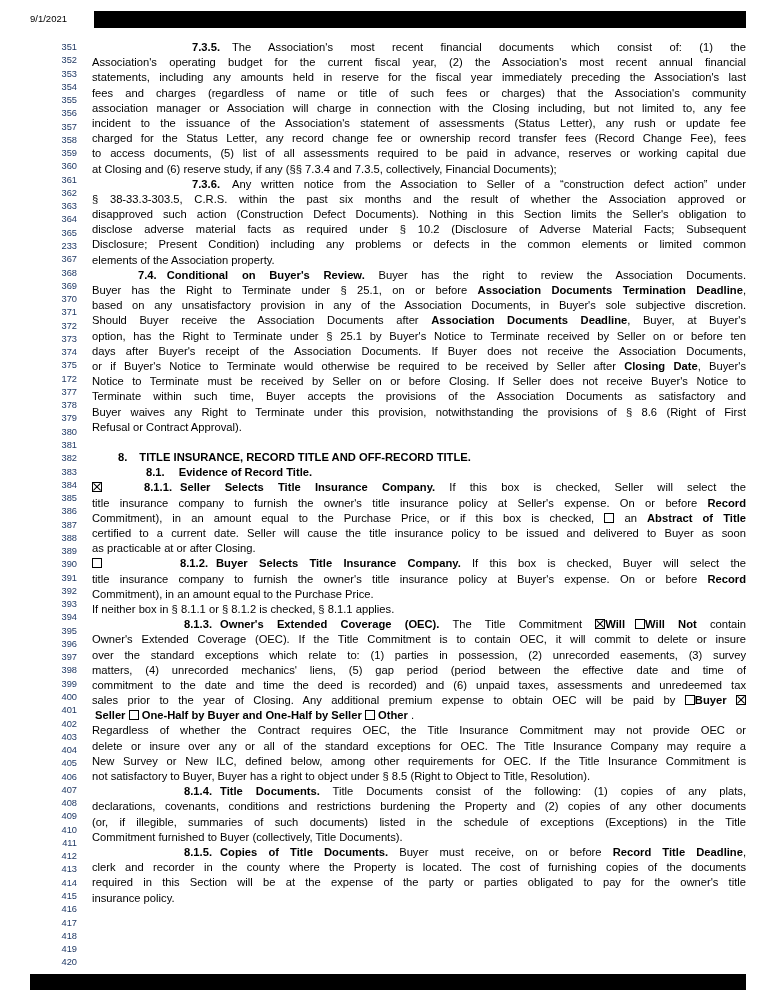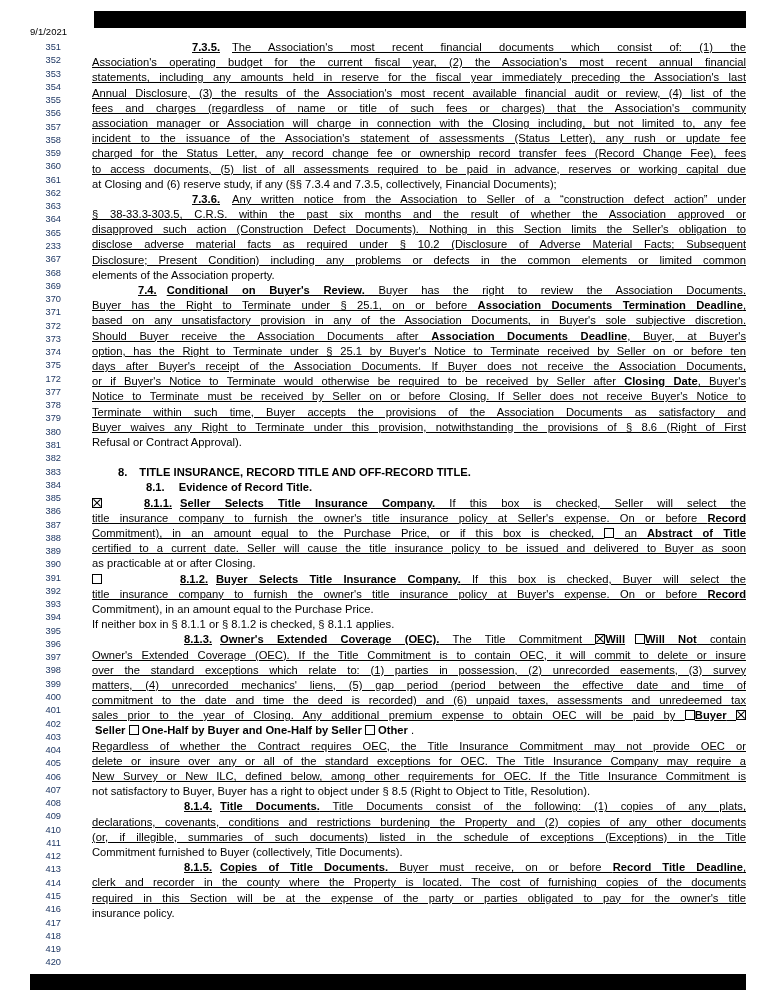--- a/index.html
+++ b/index.html
@@ -1,26 +1,26 @@
 <!DOCTYPE html>
 <html><head>
 <meta charset="utf-8">
 <style>
   html,body{margin:0;padding:0;background:#ffffff;}
   .page{position:relative;width:772px;height:1000px;background:#fff;
         font-family:"Liberation Sans","DejaVu Sans",sans-serif;color:#000;overflow:hidden;}
-  .header-date{position:absolute;left:30px;top:26px;font-size:9.5px;}
+  .header-date{position:absolute;left:30px;top:13px;font-size:9.5px;}
   .top-bar{position:absolute;left:94px;top:11px;width:652px;height:17px;background:#000;}
   .bottom-bar{position:absolute;left:30px;top:974px;width:716px;height:16px;background:#000;}
-  .gutter{position:absolute;left:31px;top:41px;width:30px;text-align:right;
+  .gutter{position:absolute;left:47px;top:41px;width:30px;text-align:right;
           color:#1F3864;font-size:9.3px;}
   .gutter .num{height:13.27px;line-height:13.27px;}
   .textcol{position:absolute;left:92px;top:40px;width:654px;font-size:11.2px;line-height:15.2px;}
   .line{height:15.2px;overflow:hidden;}
-  .line.just{text-align:justify;text-align-last:justify;text-justify:inter-word;text-decoration:underline;}
+  .line.just{text-align:justify;text-align-last:justify;text-justify:inter-word;}
   .b{font-weight:bold;}
   .gap{display:inline-block;}
   .box{display:inline-block;width:8px;height:8px;border:1px solid #000;position:relative;top:1px;background:#fff;}
   .box.checked::before,.box.checked::after{content:"";position:absolute;left:50%;top:50%;
       width:10px;height:1.2px;background:#000;}
   .box.checked::before{transform:translate(-50%,-50%) rotate(45deg);}
   .box.checked::after{transform:translate(-50%,-50%) rotate(-45deg);}
 </style>
 </head>
 <body>
@@ -97,21 +97,20 @@
       <div class="num">416</div>
       <div class="num">417</div>
       <div class="num">418</div>
       <div class="num">419</div>
       <div class="num">420</div>
     </div>
   <div class="textcol">
       <div class="line just" style="padding-left: 100px;"><span class="b">7.3.5.</span><span class="gap" style="width: 12px;"></span><span class="t">The Association's most recent financial documents which consist of: (1) the</span></div>
       <div class="line just"><span class="t">Association's operating budget for the current fiscal year, (2) the Association's most recent annual financial</span></div>
       <div class="line just"><span class="t">statements, including any amounts held in reserve for the fiscal year immediately preceding the Association's last</span></div>
-      <div class="line just"><span class="t">Annual Disclosure, (3) the results of the Association's most recent available financial audit or review, (4) list of the</span></div>
       <div class="line just"><span class="t">fees and charges (regardless of name or title of such fees or charges) that the Association's community</span></div>
       <div class="line just"><span class="t">association manager or Association will charge in connection with the Closing including, but not limited to, any fee</span></div>
       <div class="line just"><span class="t">incident to the issuance of the Association's statement of assessments (Status Letter), any rush or update fee</span></div>
       <div class="line just"><span class="t">charged for the Status Letter, any record change fee or ownership record transfer fees (Record Change Fee), fees</span></div>
       <div class="line just"><span class="t">to access documents, (5) list of all assessments required to be paid in advance, reserves or working capital due</span></div>
       <div class="line"><span class="t">at Closing and (6) reserve study, if any (§§ 7.3.4 and 7.3.5, collectively, Financial Documents);</span></div>
       <div class="line just" style="padding-left: 100px;"><span class="b">7.3.6.</span><span class="gap" style="width: 12px;"></span><span class="t">Any written notice from the Association to Seller of a “construction defect action” under</span></div>
       <div class="line just"><span class="t">§ 38-33.3-303.5, C.R.S. within the past six months and the result of whether the Association approved or</span></div>
       <div class="line just"><span class="t">disapproved such action (Construction Defect Documents). Nothing in this Section limits the Seller's obligation to</span></div>
       <div class="line just"><span class="t">disclose adverse material facts as required under § 10.2 (Disclosure of Adverse Material Facts; Subsequent</span></div>

